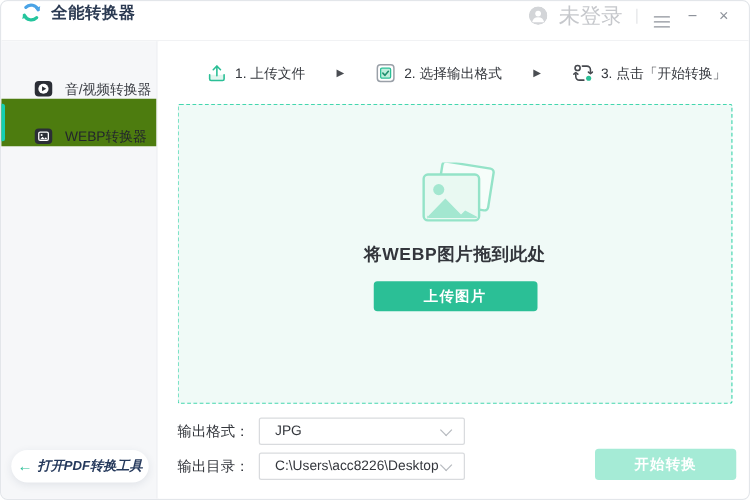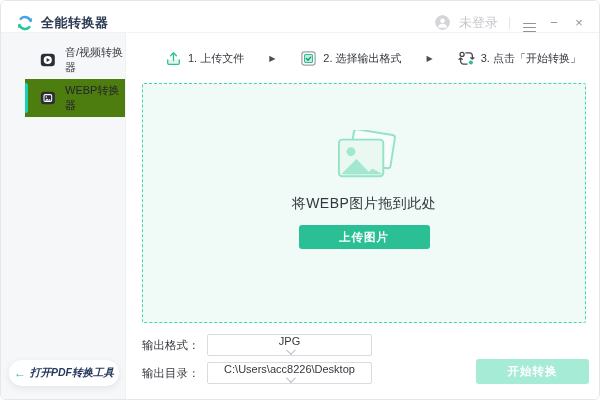--- a/index.html
+++ b/index.html
@@ -5,41 +5,41 @@
   * { margin:0; padding:0; box-sizing:border-box; }
   html,body { background:#ffffff; }
   body { font-family:"Liberation Sans","DejaVu Sans",sans-serif; }
   .window {
     position:relative; width:600px; height:400px; background:#fff;
     border:1px solid #e3e6ea; border-radius:6px; overflow:hidden;
   }
   
   .titlebar {
     position:absolute; top:0; left:0; right:0; height:32px; background:#fff;
-    border-bottom:1px solid #f1f2f4; display:flex; align-items:flex-end;
+    border-bottom:1px solid #f1f2f4; display:flex; align-items:flex-start;
     justify-content:space-between; padding:0 12px 0 15px;
   }
   .logo { display:flex; align-items:center; gap:7px; }
   .logo svg { width:18px; height:18px; }
   .logo-title { font-size:13px; font-weight:bold; color:#2b3a52; letter-spacing:.5px; }
   .tb-right { display:flex; align-items:center; gap:9px; }
   .avatar { width:15px; height:15px; border-radius:50%; overflow:hidden; }
-  .login-status { font-size:13px; color:#c6c8cc; }
+  .login-status { font-size:17px; color:#c6c8cc; }
   .tb-divider { width:1px; height:12px; background:#e4e5e8; margin:0 2px; }
   .win-ctrl { color:#8e939b; font-size:13px; line-height:1; cursor:default; width:16px; text-align:center; }
   .menu-icon { display:inline-flex; flex-direction:column; gap:2.5px; width:13px; }
   .menu-icon i { display:block; height:1.5px; background:#8e939b; border-radius:1px; }
   
   .sidebar {
     position:absolute; top:32px; left:0; width:125px; bottom:0;
     background:#f6f7f9; border-right:1px solid #f0f1f3;
   }
   .side-item {
-    position:relative; height:38px; display:flex; align-items:center;
-    gap:9px; padding-left:15px; cursor:pointer;margin-left:24px;
+    position:relative; height:38px; display:flex; align-items:flex-end;
+    gap:9px; padding-left:26px; cursor:pointer;
   }
   .side-item:first-child { margin-top:8px; }
   .side-item svg { width:16px; height:16px; flex:0 0 auto; }
   .side-label { font-size:11px; color:#3a3d43; }
   .side-item.active { background:#4d7c0f; }
   .side-item.active .side-label { color:#23262c; }
   .side-item.active::before {
     content:""; position:absolute; left:0; top:4px; bottom:4px; width:3px;
     background:#14d0b4; border-radius:0 2px 2px 0;
   }
@@ -60,36 +60,36 @@
   .step svg { width:17px; height:17px; }
   .step-label { font-size:11px; color:#34373d; }
   .step-arrow { color:#4a4d52; font-size:8px; }
   
   .dropzone {
     position:absolute; top:50px; left:15px; width:444px; height:240px;
     background:#f0faf7; border:1px dashed #43d6ae; border-radius:2px;
     display:flex; flex-direction:column; align-items:center; text-align:center;
   }
   .dz-icon { margin-top:46px; }
-  .dz-title { margin-top:11px; font-size:14px; font-weight:normal; color:#33363c; letter-spacing:.5px; }
+  .dz-title { margin-top:11px; font-size:14px; font-weight:bold; color:#33363c; letter-spacing:.5px; }
   .upload-btn {
     margin-top:12px; width:131px; height:24px; border:none; border-radius:3px;
     background:#2bbf96; color:#fff; font-size:11.5px; font-weight:bold;
     font-family:inherit; letter-spacing:1px; cursor:pointer;
   }
   .dz-support { margin-top:37px; font-size:10.5px; color:#b5bcc4; letter-spacing:.4px; }
   
   .out-row { position:absolute; left:15px; display:flex; align-items:center; }
   .row-format { top:301px; }
   .row-dir { top:329px; }
   .out-label { font-size:11.5px; color:#34373d; width:60px; }
   .dropdown {
     width:165px; height:22px; background:#fff; border:1px solid #d9dbde; border-radius:2px;
     display:flex; align-items:center; justify-content:space-between;
-    padding:0 22px; margin-left:5px; cursor:pointer;flex-direction:column;
+    padding:0 12px; margin-left:5px; cursor:pointer;
   }
   .dd-value { font-size:11px; color:#34373d; white-space:nowrap; }
   .chev { width:7px; height:7px; border-right:1.4px solid #b6babf; border-bottom:1.4px solid #b6babf; transform:rotate(45deg) translateY(-2px); }
   .start-btn {
     position:absolute; left:349px; top:326px; width:113px; height:25px;
     border:none; border-radius:3px; background:#a5ebd6; color:#ffffff;
     font-size:11.5px; font-weight:bold; font-family:inherit; letter-spacing:1px; cursor:pointer;
   }
 </style>
 </head>

